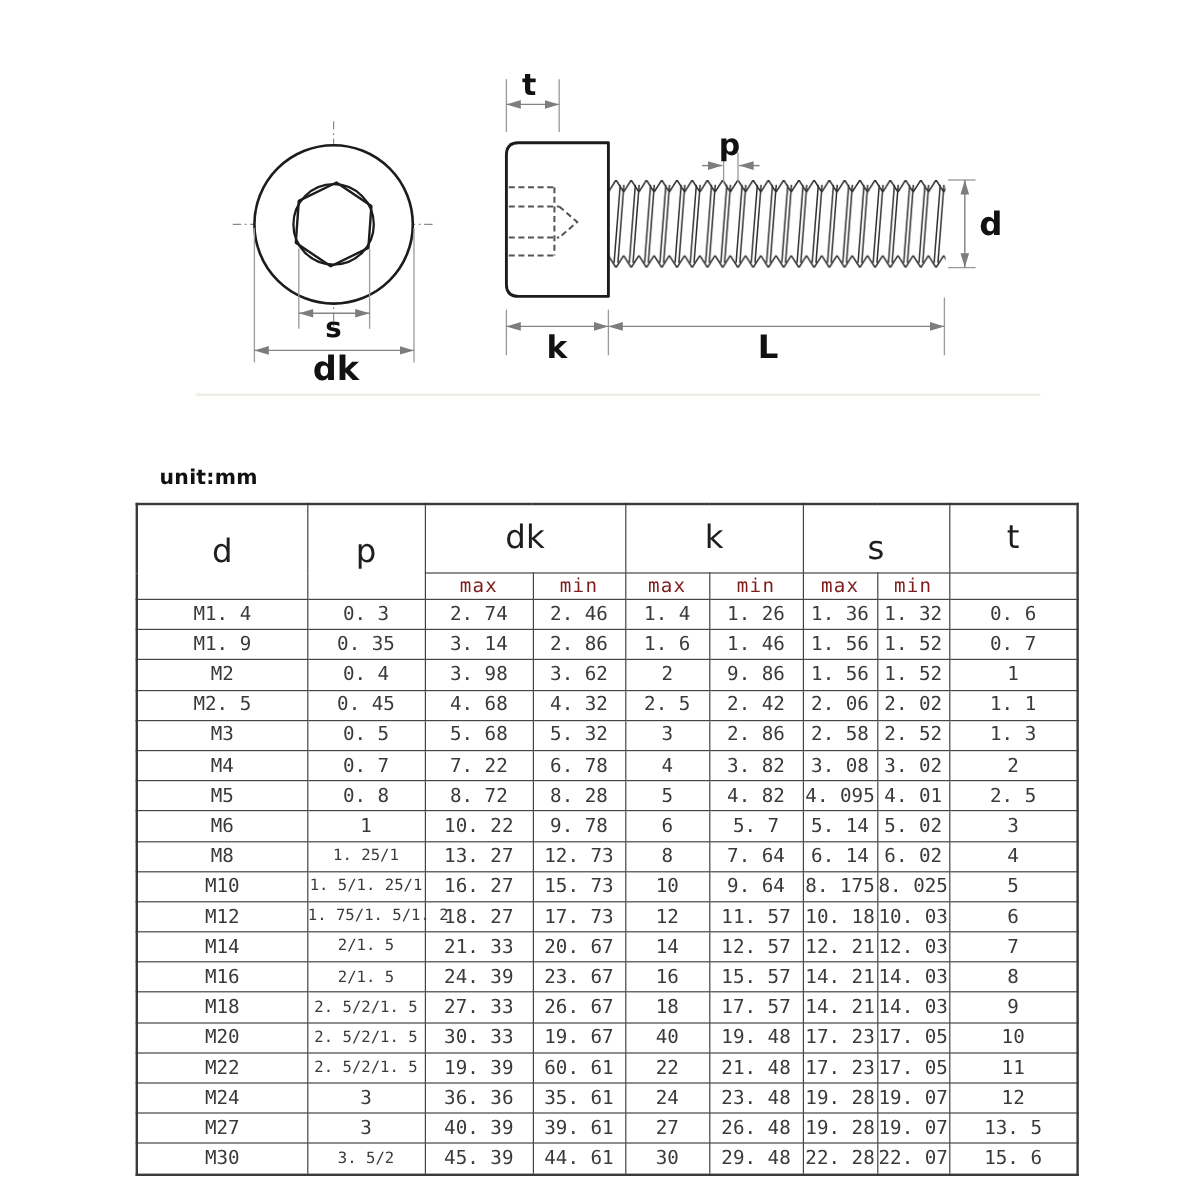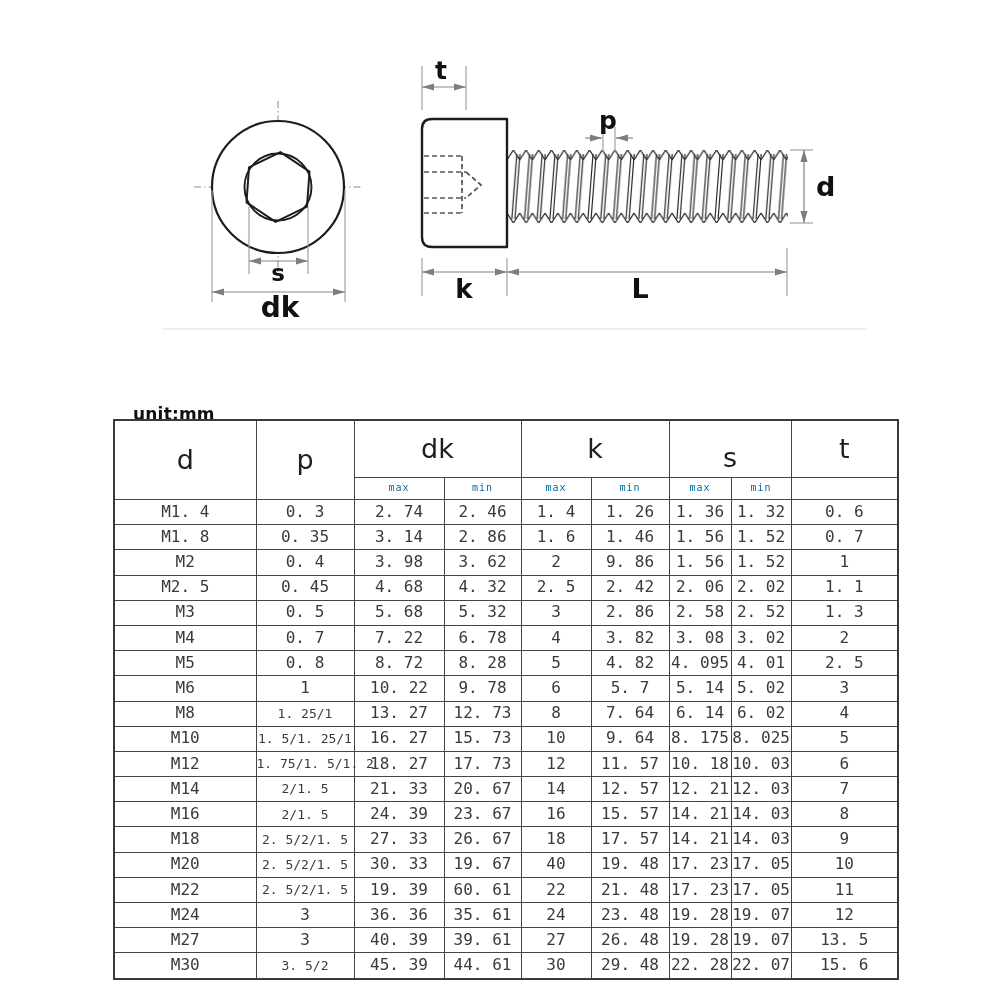--- a/index.html
+++ b/index.html
@@ -2,21 +2,21 @@
 <html><head>
 <meta charset="utf-8">
 <style>
   html,body{margin:0;padding:0;}
   body{
     width:1000px;height:1000px;background:#ffffff;position:relative;overflow:hidden;
     font-family:"DejaVu Sans", sans-serif;
   }
   .drawing{position:absolute;left:0;top:0;}
   .unit-label{
-    position:absolute;left:133px;top:404px;
+    position:absolute;left:133px;top:388px;
     font-family:"DejaVu Sans", sans-serif;font-size:17px;font-weight:600;color:#111;
     letter-spacing:0.2px;
   }
   table.dim{
     position:absolute;left:113px;top:419px;width:784px;
     border-collapse:collapse;table-layout:fixed;
     border:2.5px solid #3a3a3a;
   }
   table.dim th, table.dim td{
     border:1.6px solid #454545;
@@ -27,21 +27,21 @@
   tr.h1 th{
     height:51px;
     font-family:"DejaVu Sans", sans-serif;
     font-size:27px;font-weight:400;color:#1e1e1e;
   }
   tr.h1 th.rowspan2{height:74px;}
   tr.h1 th.low{vertical-align:bottom;padding-bottom:5px;}
   tr.h2 th{
     height:21px;
     font-family:"DejaVu Sans Mono", monospace;
-    font-size:10px;font-weight:400;color:#0369a1;letter-spacing:1px;
+    font-size:16px;font-weight:400;color:#7f1d1d;letter-spacing:1px;
   }
   table.dim td{
     height:24.2px;
     font-family:"DejaVu Sans Mono", monospace;
     font-size:16px;color:#3a3a3a;
     white-space:nowrap;
   }
   table.dim td.frac{font-size:13px;}
 </style>
 </head>
@@ -179,21 +179,21 @@
         <td>0. 3</td>
         <td>2. 74</td>
         <td>2. 46</td>
         <td>1. 4</td>
         <td>1. 26</td>
         <td>1. 36</td>
         <td>1. 32</td>
         <td>0. 6</td>
       </tr>
       <tr>
-        <td>M1. 8</td>
+        <td>M1. 9</td>
         <td>0. 35</td>
         <td>3. 14</td>
         <td>2. 86</td>
         <td>1. 6</td>
         <td>1. 46</td>
         <td>1. 56</td>
         <td>1. 52</td>
         <td>0. 7</td>
       </tr>
       <tr>

